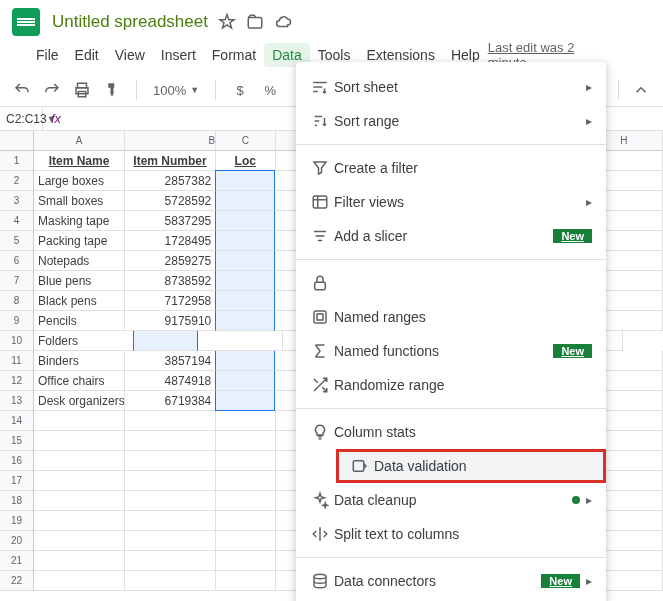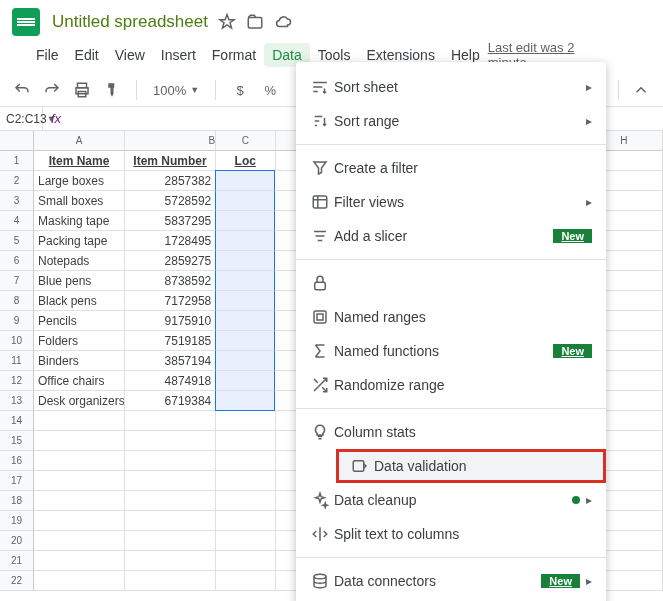--- a/index.html
+++ b/index.html
@@ -282,21 +282,20 @@
           <div class="cell col-b">9175910</div>
           <div class="cell col-c selected sel-border-left sel-border-right"></div>
           <div class="cell col-d"></div>
           <div class="cell col-e"></div>
           <div class="cell col-f"></div>
           <div class="cell col-g"></div>
           <div class="cell col-h"></div>
         </div>
         <div class="row">
           <div class="cell col-a">Folders</div>
-          <div class="cell col-b">7519185</div>
           <div class="cell col-c selected sel-border-left sel-border-right"></div>
           <div class="cell col-d"></div>
           <div class="cell col-e"></div>
           <div class="cell col-f"></div>
           <div class="cell col-g"></div>
           <div class="cell col-h"></div>
         </div>
         <div class="row">
           <div class="cell col-a">Binders</div>
           <div class="cell col-b">3857194</div>

